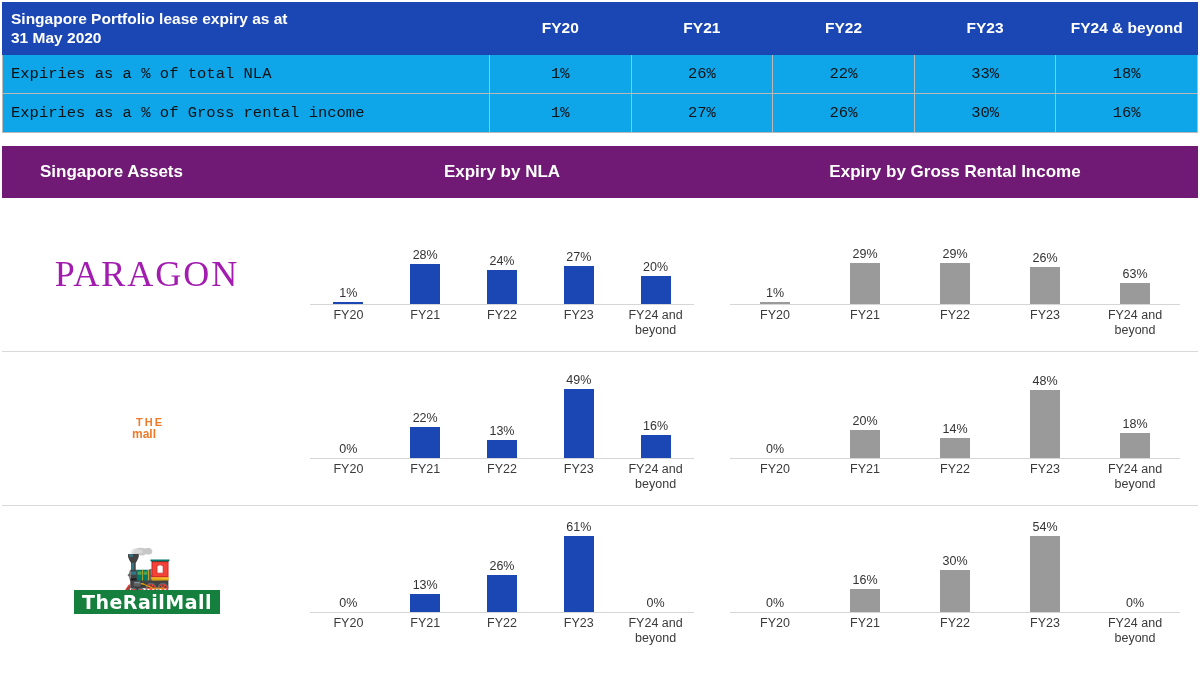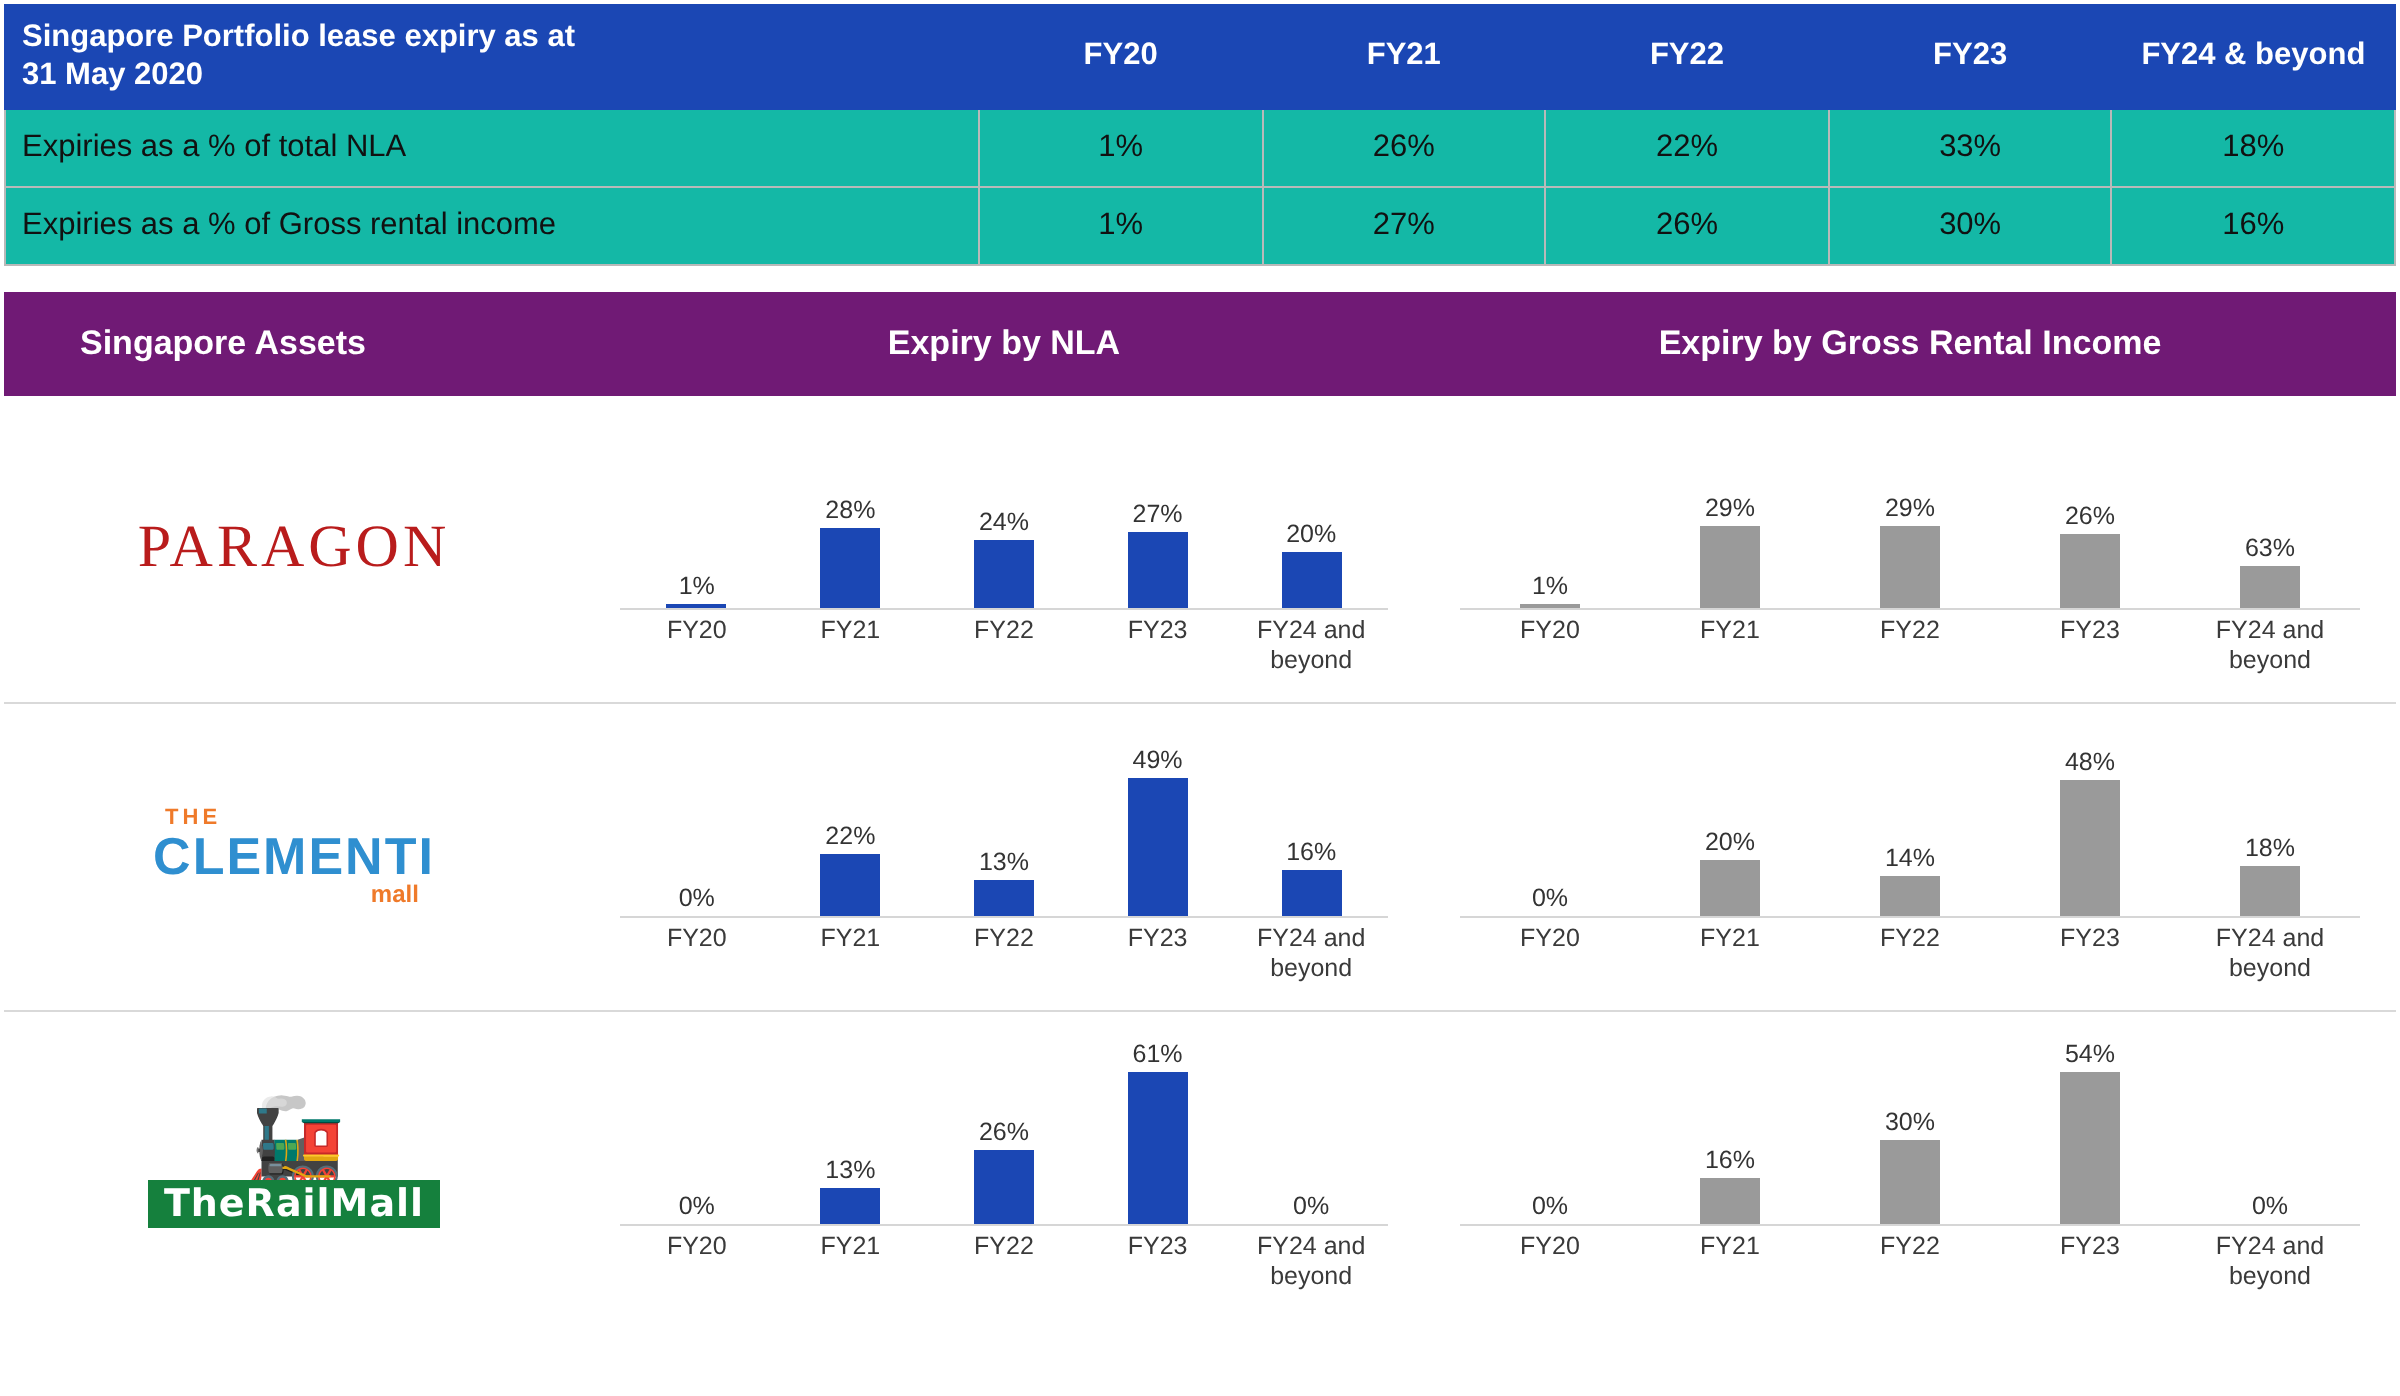--- a/index.html
+++ b/index.html
@@ -42,23 +42,24 @@
   .summary thead th.title-cell {
     text-align: left;
     line-height: 1.25;
     width: 470px;
     margin-left: 39px;
   }
   .summary thead th.year-head {
     text-align: center;
   }
   .summary tbody td {
-    background: #14b8a6;
+    background: #0ea5e9;
     padding: 8px 8px;
     height: 22px;
+    font-family: Liberation Mono, monospace;
   }
   .summary tbody td.label {
     text-align: left;
     color: #111;
   }
   .summary tbody td.val {
     text-align: center;
     color: #111;
   }
 
@@ -97,23 +98,23 @@
   }
   .chart-cell {
     width: 420px;
     position: relative;
   }
   .chart-cell.wide { flex: 1; }
 
   
   .logo-paragon {
     font-family: "Liberation Serif", serif;
-    font-size: 30px;
+    font-size: 36px;
     letter-spacing: 2px;
-    color: #b91c1c;
+    color: #a21caf;
   }
   .logo-clementi {
     text-align: center;
     line-height: 1;
   }
   .logo-clementi .the {
     font-size: 11px;
     color: #ef7a2a;
     letter-spacing: 2px;
     text-align: left;
@@ -334,21 +335,20 @@
             <div class="axis-label">FY24 and<br>beyond</div>
           </div>
       </div>
     </div>
   </div>
 
   <div class="asset-row">
     <div class="logo-cell">
       <div class="logo-clementi">
         <div class="the">THE</div>
-        <div class="name">CLEMENTI</div>
         <div class="mall">mall</div>
       </div>
     </div>
     <div class="chart-cell">
       <div class="chart">
         <div class="plot">
             <div class="bars">
               <div class="bar-slot">
                 <div class="bar-value">0%</div>
                 <div class="bar" style="height: 0px;"></div>

